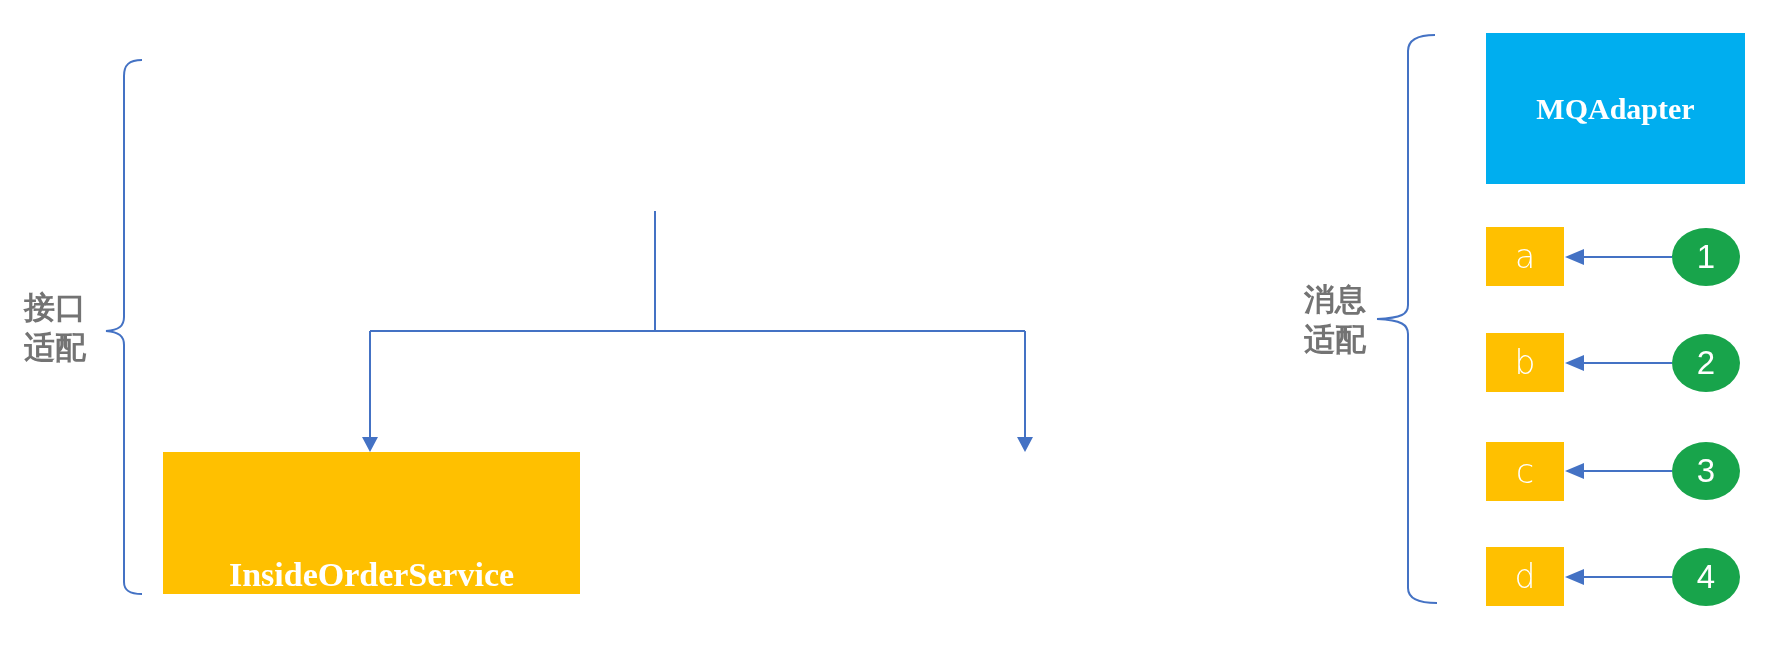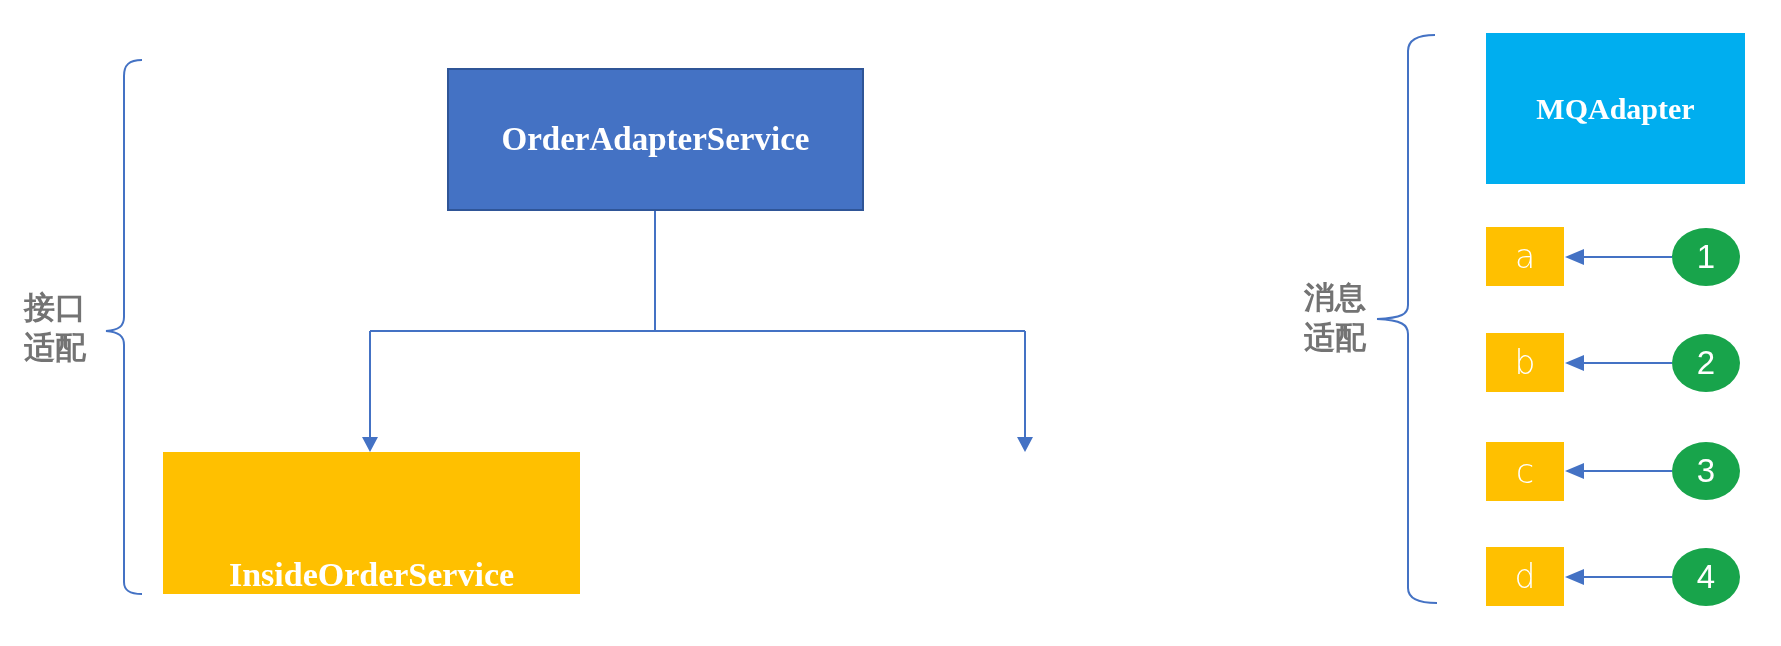--- a/index.html
+++ b/index.html
@@ -38,21 +38,21 @@
   .brace-label{
     position:absolute;
     color:#737373;
     font-weight:bold;
     font-size:31px;
     line-height:40px;
     text-align:center;
     white-space:pre-line;
   }
   .label-left{left:14px;top:288px;width:82px;}
-  .label-right{left:1294px;top:280px;width:82px;font-family:Liberation Mono, monospace;}
+  .label-right{left:1294px;top:280px;width:82px;}
   .msg-box{
     position:absolute;
     left:1486px;width:78px;height:59px;
     background:#FFC000;
     display:flex;align-items:center;justify-content:center;
     color:#fff;font-size:33px;font-weight:300;
     font-family:"DejaVu Sans","Liberation Sans",sans-serif;
   }
   .msg-circle{
     position:absolute;
@@ -95,23 +95,20 @@
     <polygon class="arrowhead" points="1565,363 1584,355 1584,371"></polygon>
     <path class="line" d="M1672,471 L1582,471"></path>
     <polygon class="arrowhead" points="1565,471 1584,463 1584,479"></polygon>
     <path class="line" d="M1672,577 L1582,577"></path>
     <polygon class="arrowhead" points="1565,577 1584,569 1584,585"></polygon>
   </svg>
 
   <div class="brace-label label-left">接口
 适配</div>
 
-  <div class="node root-node">
-    <span>OrderAdapterService</span>
-  </div>
 
   <div class="node child-yellow">
     <span>InsideOrderService</span>
   </div>
 
 
   <div class="brace-label label-right">消息
 适配</div>
 
   <div class="node mq-node">

